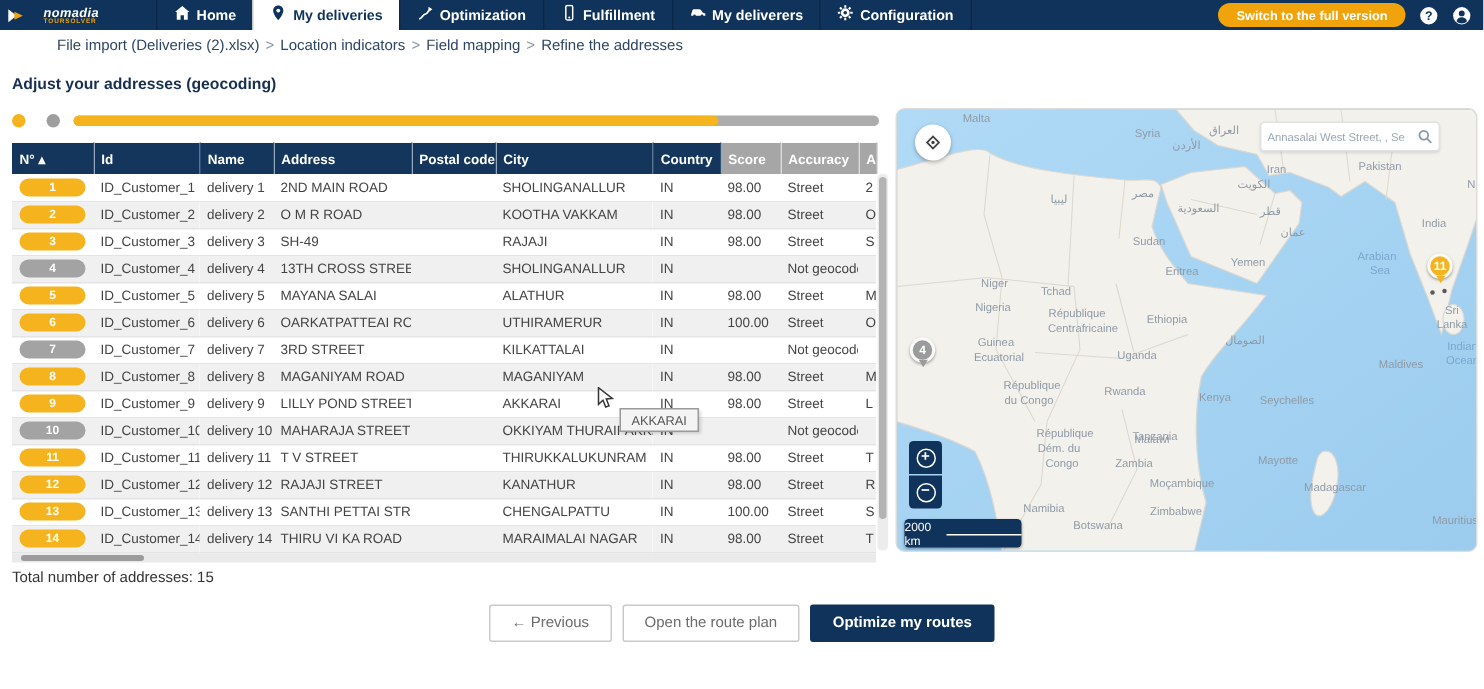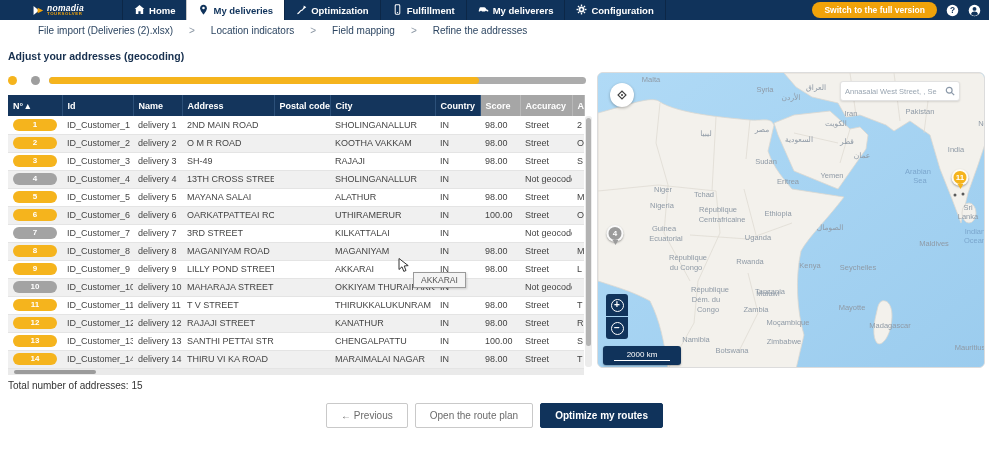--- a/index.html
+++ b/index.html
@@ -1,40 +1,40 @@
 <!DOCTYPE html>
 <html><head>
 <meta charset="utf-8">
 <style>
   * { margin:0; padding:0; box-sizing:border-box; }
   html,body { width:989px; height:459px; background:#fff; font-family:"Liberation Sans", sans-serif; position:relative; overflow:hidden; }
 
   
   .navbar { position:absolute; left:0; top:0; width:989px; height:20px; background:#10335b; display:flex; align-items:stretch; }
-  .logo { display:flex; align-items:center; gap:3px; padding:0 10px 0 5px;margin-left:28px; }
+  .logo { display:flex; align-items:center; gap:13px; padding:0 10px 0 5px; }
   .logo-arrow { width:11px; height:11px; }
   .logo-text { display:flex; flex-direction:column; line-height:1; }
   .logo-brand { color:#fff; font-size:8.5px; font-weight:bold; font-style:italic; letter-spacing:.3px; }
   .logo-sub { color:#f0a30a; font-size:4.3px; font-weight:bold; letter-spacing:.6px; }
   .nav-tabs { display:flex; align-items:stretch; margin-left:28px; }
   .tab { display:flex; align-items:center; gap:4px; padding:0 11px; color:#fff; font-size:9.5px; font-weight:bold; cursor:pointer; border-left:1px solid rgba(0,0,0,.22); }
   .tab:last-child { border-right:1px solid rgba(0,0,0,.22); }
   .tab svg { width:11px; height:11px; }
   .tab .hole { fill:#10335b; }
   .tab.active { background:#fff; color:#10335b; }
   .tab.active .hole { fill:#fff; }
   .tab.active svg .st { fill:#10335b; }
   .tab svg .st { fill:#fff; }
   .tab svg .ln { stroke:#fff; }
   .nav-right { margin-left:auto; display:flex; align-items:center; gap:9px; padding-right:8px; }
   .switch-btn { background:#f0a30a; color:#fff; font-size:8.5px; font-weight:bold; border:none; border-radius:8px; padding:3px 12px; cursor:pointer; }
   .nav-circle { width:13px; height:13px; cursor:pointer; }
 
   
-  .breadcrumb { position:absolute; left:38px; top:25px; font-size:10px; color:#2d4662; display:flex; gap:16px; align-items:center; }
+  .breadcrumb { position:absolute; left:38px; top:25px; font-size:10px; color:#2d4662; display:flex; gap:4px; align-items:center; }
   .crumb { cursor:pointer; }
   .crumb-sep { color:#8a96a3; }
 
   
   .section-title { position:absolute; left:8px; top:50px; font-size:10.5px; font-weight:bold; color:#17304f; }
   .progress-row { position:absolute; left:8px; top:76px; width:578px; display:flex; align-items:center; }
   .dot { width:9px; height:9px; border-radius:50%; flex:none; }
   .dot-yellow { background:#f5b41d; }
   .dot-gray { background:#9e9e9e; margin-left:14px; }
   .pbar { flex:1; margin-left:9px; height:7px; background:#acacac; border-radius:4px; overflow:hidden; }
@@ -65,21 +65,21 @@
   .map svg.base { position:absolute; left:0; top:0; }
   .map-label { position:absolute; transform:translate(-50%,-50%); font-size:7.5px; color:#8f9aa6; white-space:nowrap; pointer-events:none; }
   .map-label.sea { color:#7ba6cd; }
   .locate-btn { position:absolute; left:12px; top:10px; width:24px; height:24px; border-radius:50%; background:#fff; box-shadow:0 1px 3px rgba(0,0,0,.3); display:flex; align-items:center; justify-content:center; cursor:pointer; }
   .map-search { position:absolute; right:24px; top:8px; width:120px; height:20px; background:#fff; border:1px solid #e2e2e2; border-radius:3px; display:flex; align-items:center; padding:0 4px; box-shadow:0 1px 2px rgba(0,0,0,.12); }
   .map-search input { border:none; outline:none; flex:1; font-size:7.5px; color:#9aa6b2; font-family:"Liberation Sans",sans-serif; min-width:0; background:transparent; }
   .zoom-btn { position:absolute; left:8px; width:22px; height:22px; background:#10335b; display:flex; align-items:center; justify-content:center; cursor:pointer; }
   .zoom-in { top:221px; border-radius:3px 3px 0 0; }
   .zoom-out { top:244px; border-radius:0 0 3px 3px; }
   .zoom-glyph { width:13px; height:13px; border:1.5px solid #fff; border-radius:50%; color:#fff; font-size:10px; line-height:10px; text-align:center; font-weight:bold; }
-  .scalebar { position:absolute; left:5px; top:273px; width:78px; height:19px; background:#10335b; border-radius:3px; color:#fff; font-size:8px; display:flex; flex-direction:column; align-items:center; justify-content:center; box-shadow:0 1px 2px rgba(0,0,0,.3); }
+  .scalebar { position:absolute; left:5px; top:273px; width:78px; height:19px; background:#10335b; border-radius:3px; color:#fff; font-size:8px; display:flex; align-items:center; justify-content:center; box-shadow:0 1px 2px rgba(0,0,0,.3); }
   .scale-line { width:56px; border-bottom:1px solid #fff; height:2px; }
   .cluster { position:absolute; width:17px; height:17px; border-radius:50%; border:2px solid rgba(255,255,255,.95); color:#fff; font-size:8px; font-weight:bold; display:flex; align-items:center; justify-content:center; background:var(--c); box-shadow:0 1px 2px rgba(0,0,0,.35); transform:translate(-50%,-130%); cursor:pointer; z-index:5; }
   .cluster::after { content:""; position:absolute; left:50%; top:98%; transform:translateX(-50%); border:3px solid transparent; border-top:5px solid var(--c); }
   .minidot { position:absolute; width:3px; height:3px; background:#5a5a5a; border-radius:50%; transform:translate(-50%,-50%); z-index:4; }
 
   
   .footer-actions { position:absolute; left:0; top:403px; width:989px; display:flex; justify-content:center; gap:7px; }
   .btn { font-family:"Liberation Sans",sans-serif; font-size:10px; padding:6px 14px; border-radius:2px; cursor:pointer; }
   .btn-secondary { background:#fff; border:1px solid #c9c9c9; color:#6b6b6b; }
   .btn-primary { background:#10335b; border:1px solid #10335b; color:#fff; font-weight:bold; }

